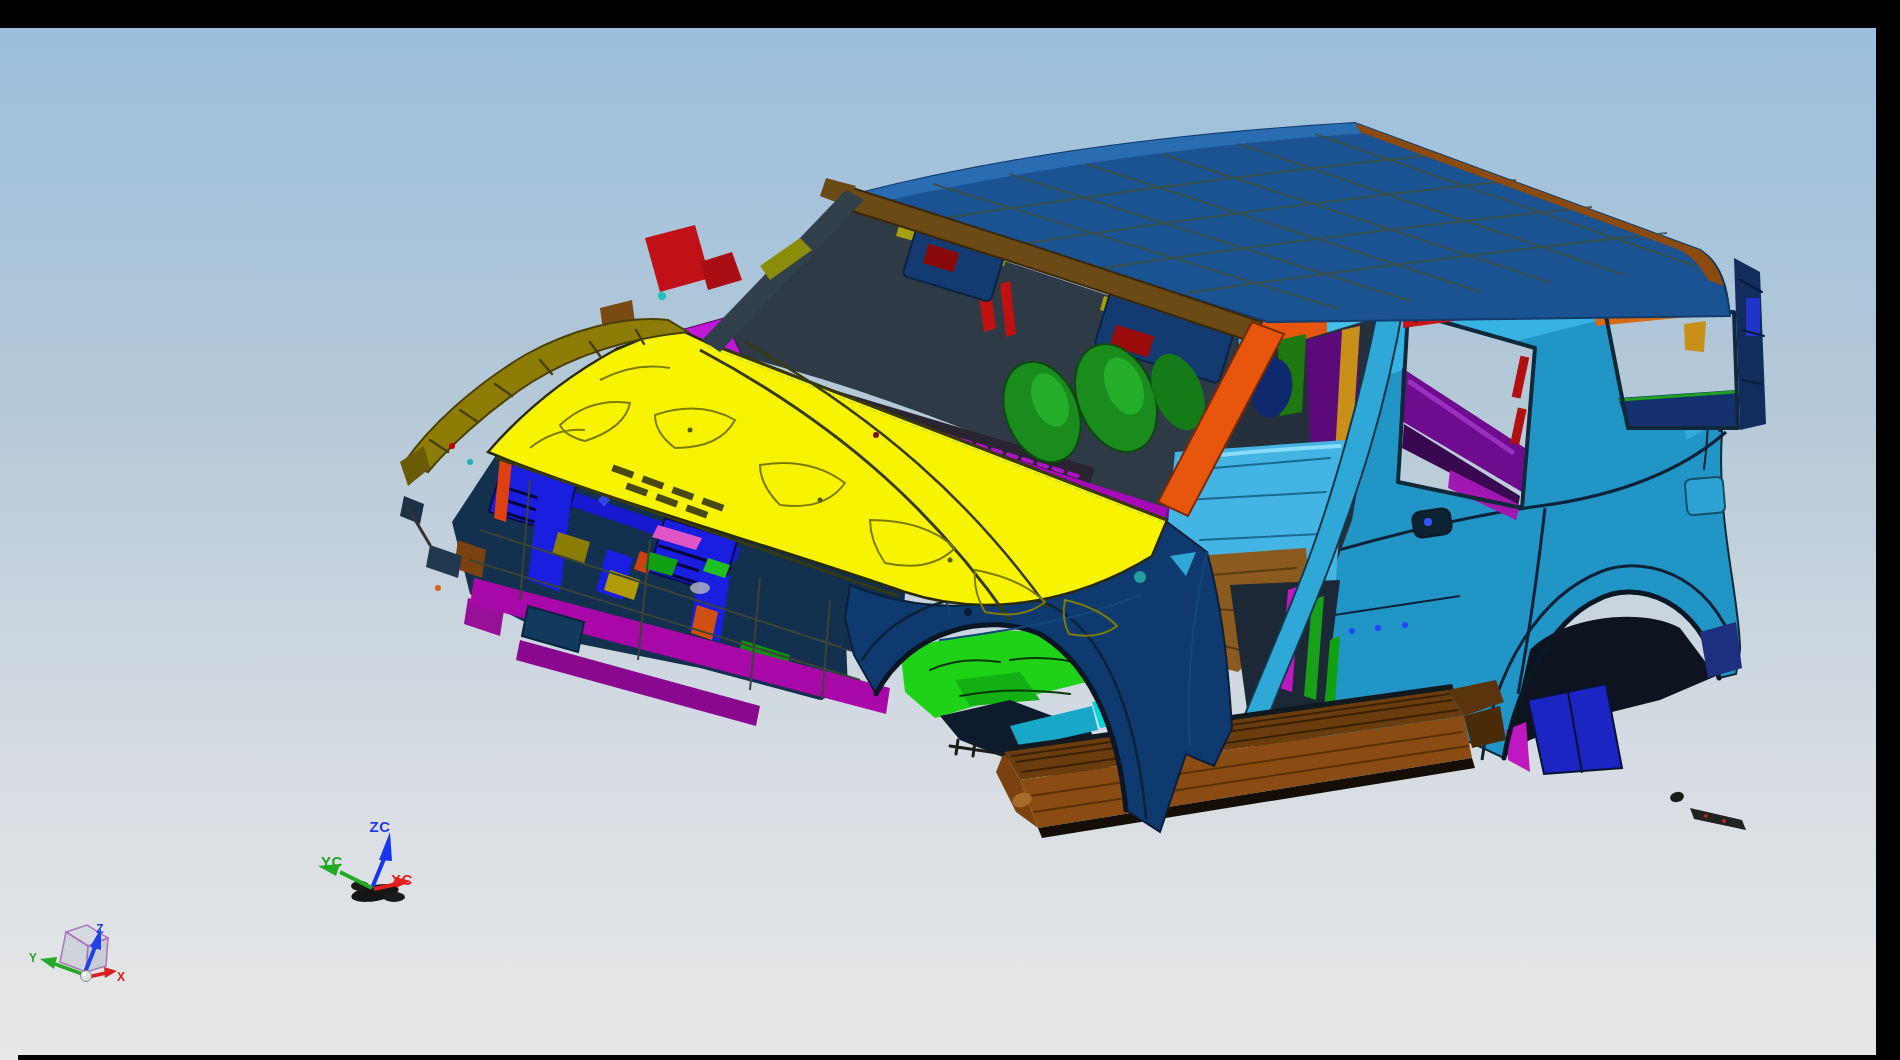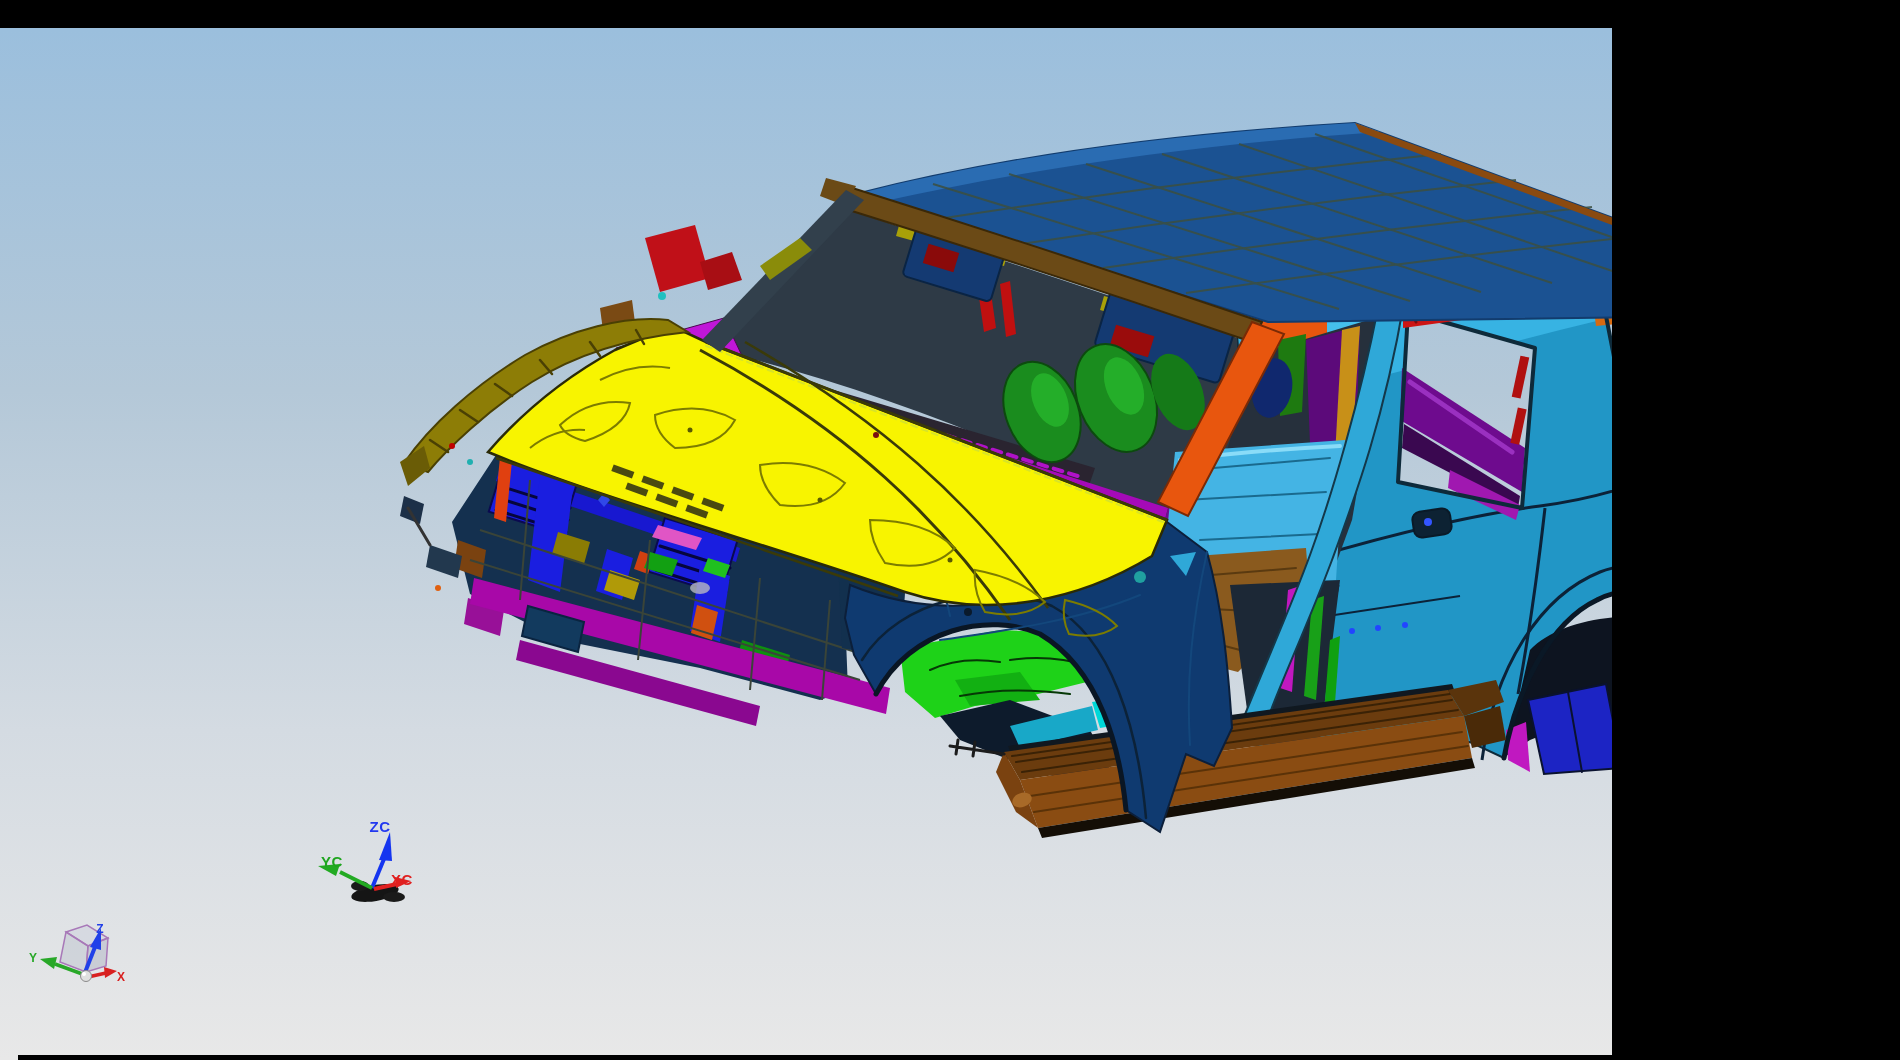--- a/index.html
+++ b/index.html
@@ -1,16 +1,16 @@
 <!DOCTYPE html>
 <html><head>
 <meta charset="utf-8">
 <style>
   html,body{margin:0;padding:0;background:#000;font-family:"Liberation Sans",sans-serif;}
-  .stage{position:relative;width:1612px;height:1060px;overflow:hidden;background:#000;}
+  .stage{position:relative;width:1876px;height:1060px;overflow:hidden;background:#000;}
   .stage svg{position:absolute;left:0;top:0;}
   text{font-family:"Liberation Sans",sans-serif;font-weight:700;}
   .t-big{font-size:15px;letter-spacing:.6px;}
   .t-small{font-size:12px;}
   .ln{fill:none;stroke-linecap:round;stroke-linejoin:round;}
   .dk{stroke:#0c2238;fill:none;}
   .gridln{stroke:#3c4f3f;stroke-width:2;opacity:.85;fill:none;}
   .hoodln{stroke:#7c7c00;stroke-width:2;fill:none;}
   .hooddk{stroke:#3a3a08;fill:none;}
   .fasln{stroke:#3a4438;stroke-width:2;fill:none;}

